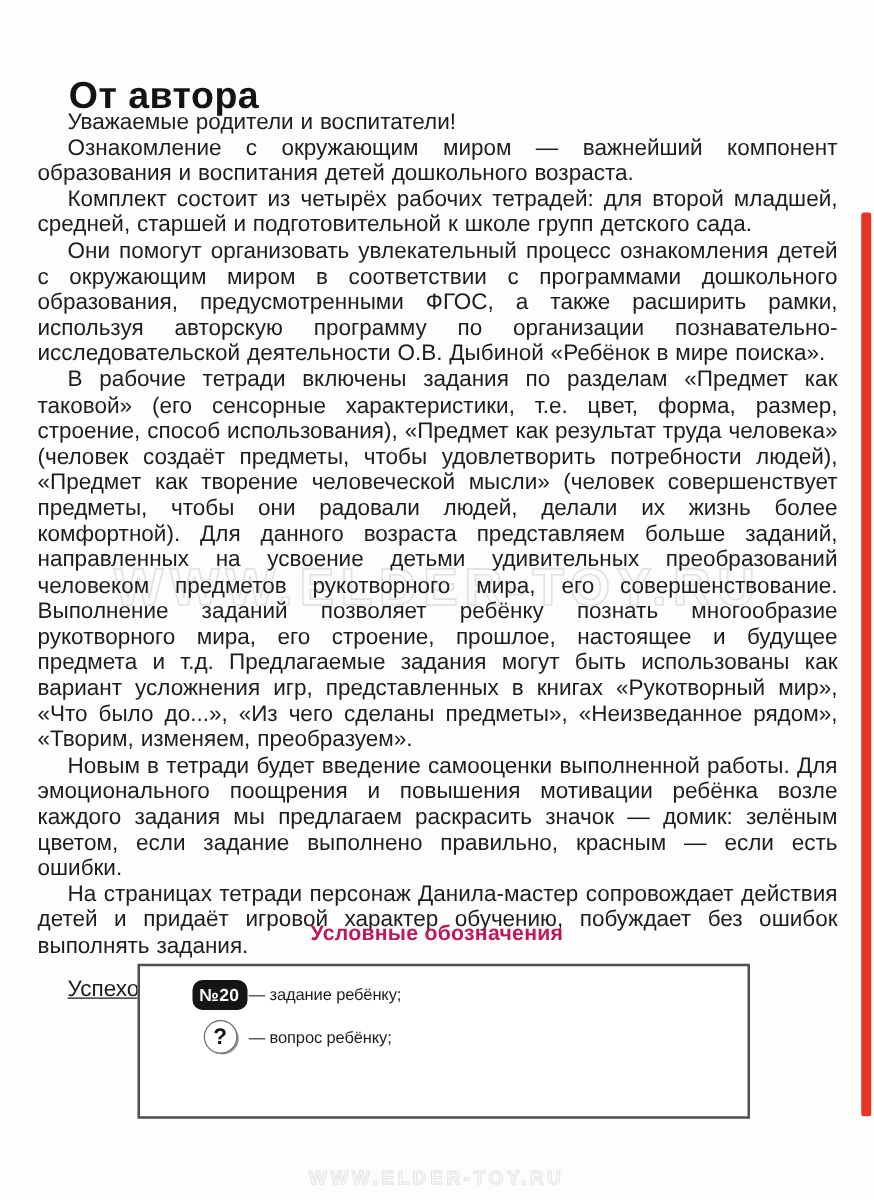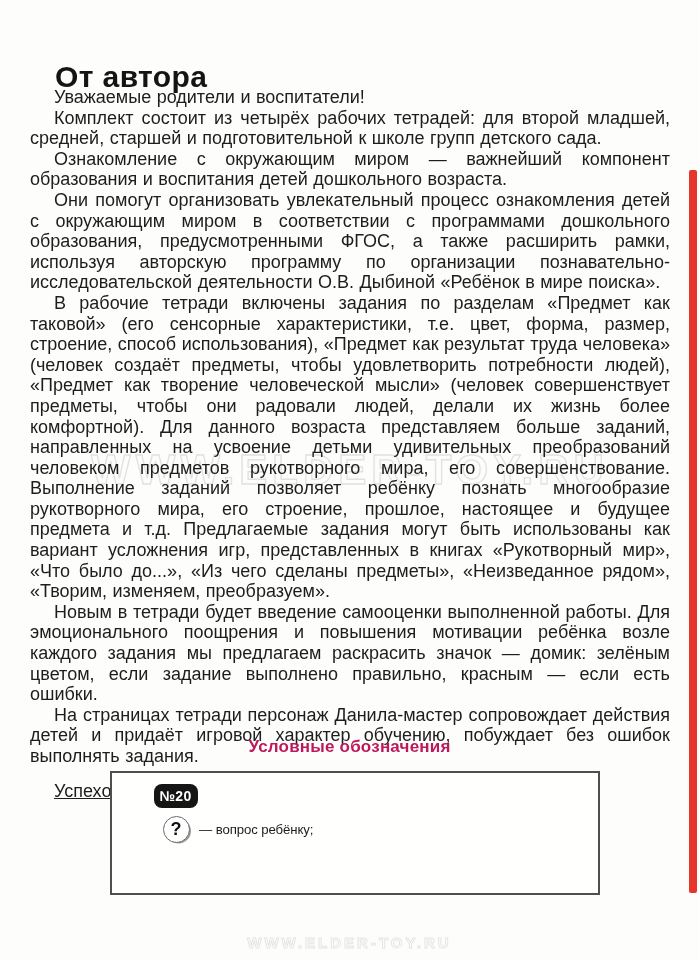--- a/index.html
+++ b/index.html
@@ -69,37 +69,38 @@
 <body>
 
 <div class="page">
 
   <div class="watermark">WWW.ELDER-TOY.RU</div>
 
   <h1 class="title">От автора</h1>
 
   <div class="body-text">
     <p>Уважаемые родители и воспитатели!</p>
+    <p>Ознакомление с окружающим миром — важнейший компонент образования и воспитания детей дошкольного возраста.</p>
     <p>Комплект состоит из четырёх рабочих тетрадей: для второй младшей, средней, старшей и подготовительной к школе групп детского сада.</p>
-    <p>Ознакомление с окружающим миром — важнейший компонент образования и воспитания детей дошкольного возраста.</p>
     <p>Они помогут организовать увлекательный процесс ознакомления детей с окружающим миром в соответствии с программами дошкольного образования, предусмотренными ФГОС, а также расширить рамки, используя авторскую программу по организации познавательно-исследовательской деятельности О.В. Дыбиной «Ребёнок в мире поиска».</p>
     <p>В рабочие тетради включены задания по разделам «Предмет как таковой» (его сенсорные характеристики, т.е. цвет, форма, размер, строение, способ использования), «Предмет как результат труда человека» (человек создаёт предметы, чтобы удовлетворить потребности людей), «Предмет как творение человеческой мысли» (человек совершенствует предметы, чтобы они радовали людей, делали их жизнь более комфортной). Для данного возраста представляем больше заданий, направленных на усвоение детьми удивительных преобразований человеком предметов рукотворного мира, его совершенствование. Выполнение заданий позволяет ребёнку познать многообразие рукотворного мира, его строение, прошлое, настоящее и будущее предмета и т.д. Предлагаемые задания могут быть использованы как вариант усложнения игр, представленных в книгах «Рукотворный мир», «Что было до...», «Из чего сделаны предметы», «Неизведанное рядом», «Творим, изменяем, преобразуем».</p>
     <p>Новым в тетради будет введение самооценки выполненной работы. Для эмоционального поощрения и повышения мотивации ребёнка возле каждого задания мы предлагаем раскрасить значок — домик: зелёным цветом, если задание выполнено правильно, красным — если есть ошибки.</p>
     <p>На страницах тетради персонаж Данила-мастер сопровождает действия детей и придаёт игровой характер обучению, побуждает без ошибок выполнять задания.</p>
     <p class="closing">Успехов вам!</p>
   </div>
 
   <div class="legend-heading">Условные обозначения</div>
 
   <div class="legend-box">
 
     <div class="legend-row">
       <div class="icon-cell">
         <span class="num-badge" style="background: rgb(21, 21, 21);">№20</span>
       </div>
+      <div class="legend-label">— задание ребёнку;</div>
     </div>
 
     <div class="legend-row">
       <div class="icon-cell">
         <span class="q-circle">?</span>
       </div>
       <div class="legend-label">— вопрос ребёнку;</div>
     </div>
 
 

